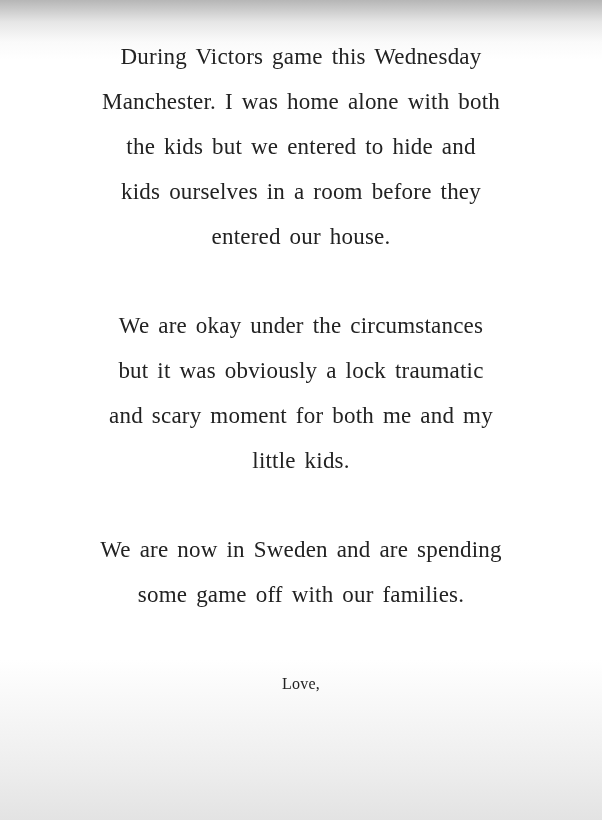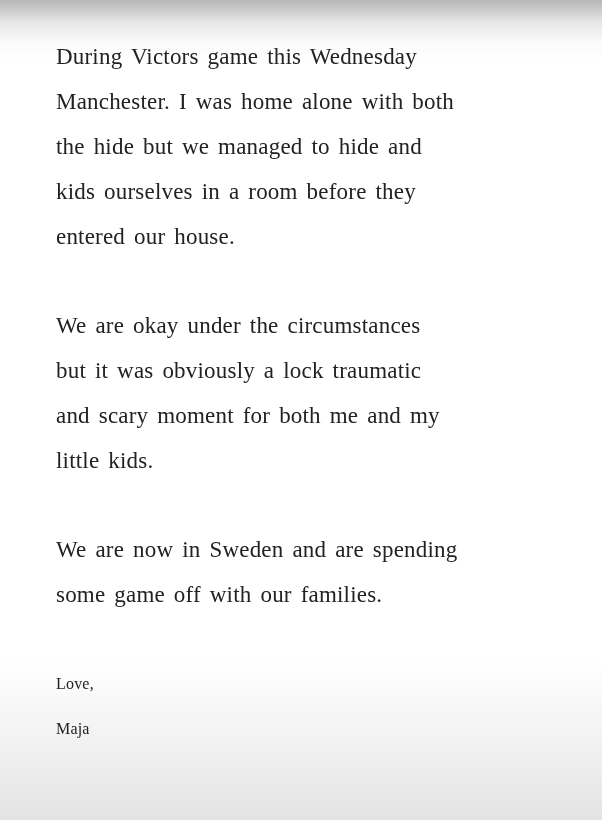--- a/index.html
+++ b/index.html
@@ -20,21 +20,21 @@
       #ededed 770px,
       #e3e3e3 820px
     );
     font-family: "Liberation Serif", "DejaVu Serif", serif;
   }
   .note {
     box-sizing: border-box;
     width: 602px;
     height: 820px;
     padding: 34px 56px 0 56px;
-    text-align: left;
+    text-align: center;
     color: #222222;
   }
   .para {
     margin: 0 0 44px 0;
     font-size: 23px;
     line-height: 45px;
     letter-spacing: 0.2px;
     word-spacing: 3px;
   }
   .line {
@@ -48,35 +48,34 @@
   }
 </style>
 </head>
 <body>
 
 <div class="note">
 
   <p class="para">
     <span class="line">During Victors game this Wednesday</span>
     <span class="line">Manchester. I was home alone with both</span>
-    <span class="line">the hide but we managed to hide and</span>
+    <span class="line">the kids but we entered to hide and</span>
     <span class="line">kids ourselves in a room before they</span>
     <span class="line">entered our house.</span>
   </p>
 
   <p class="para">
     <span class="line">We are okay under the circumstances</span>
     <span class="line">but it was obviously a lock traumatic</span>
     <span class="line">and scary moment for both me and my</span>
     <span class="line">little kids.</span>
   </p>
 
   <p class="para">
     <span class="line">We are now in Sweden and are spending</span>
     <span class="line">some game off with our families.</span>
   </p>
 
   <p class="signoff">
     <span class="line">Love,</span>
-    <span class="line">Maja</span>
   </p>
 
 </div>
 
 </body></html>

